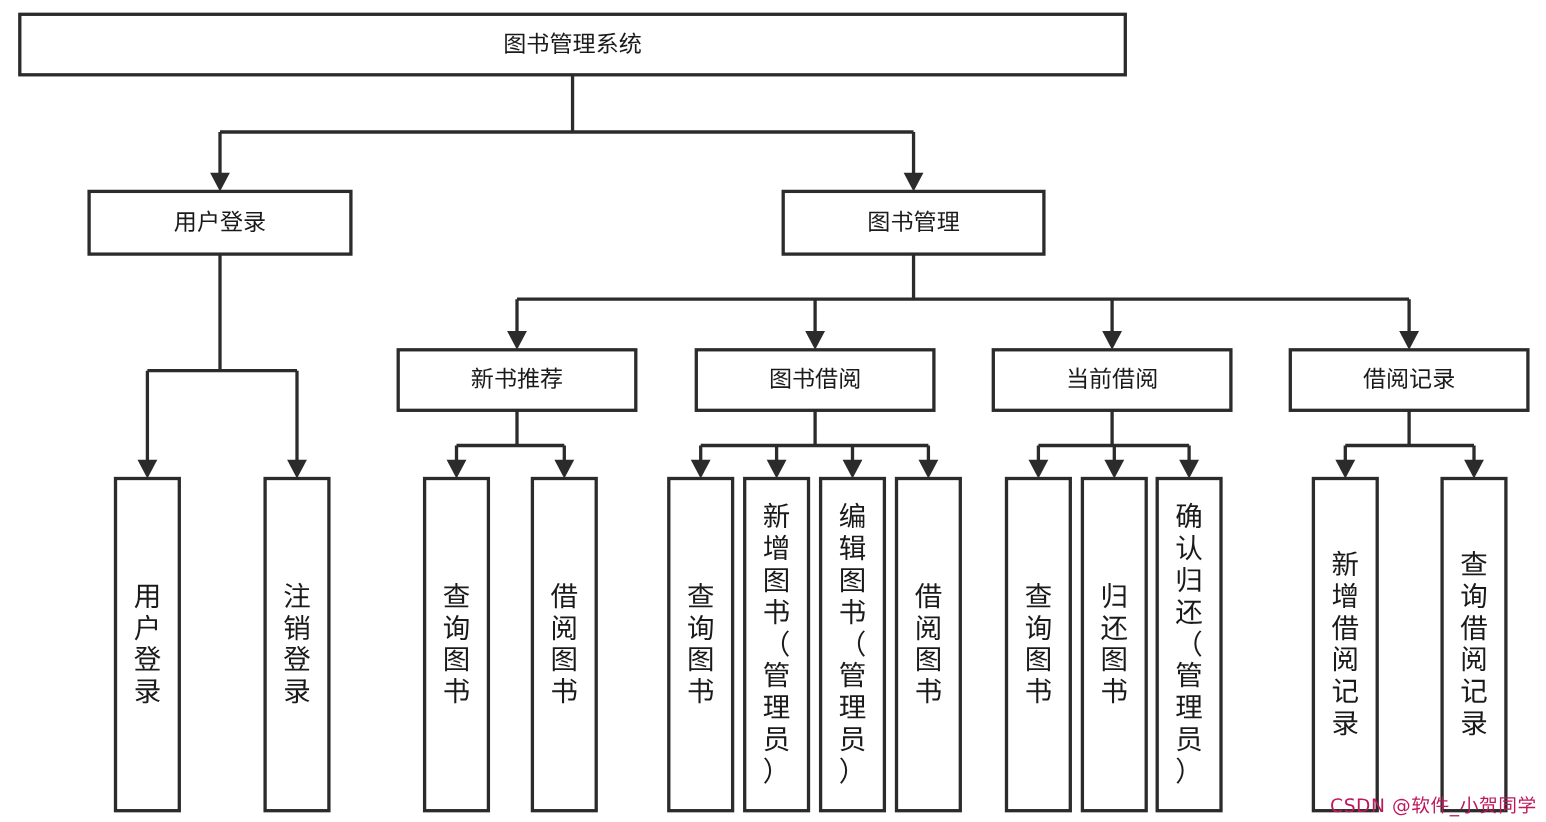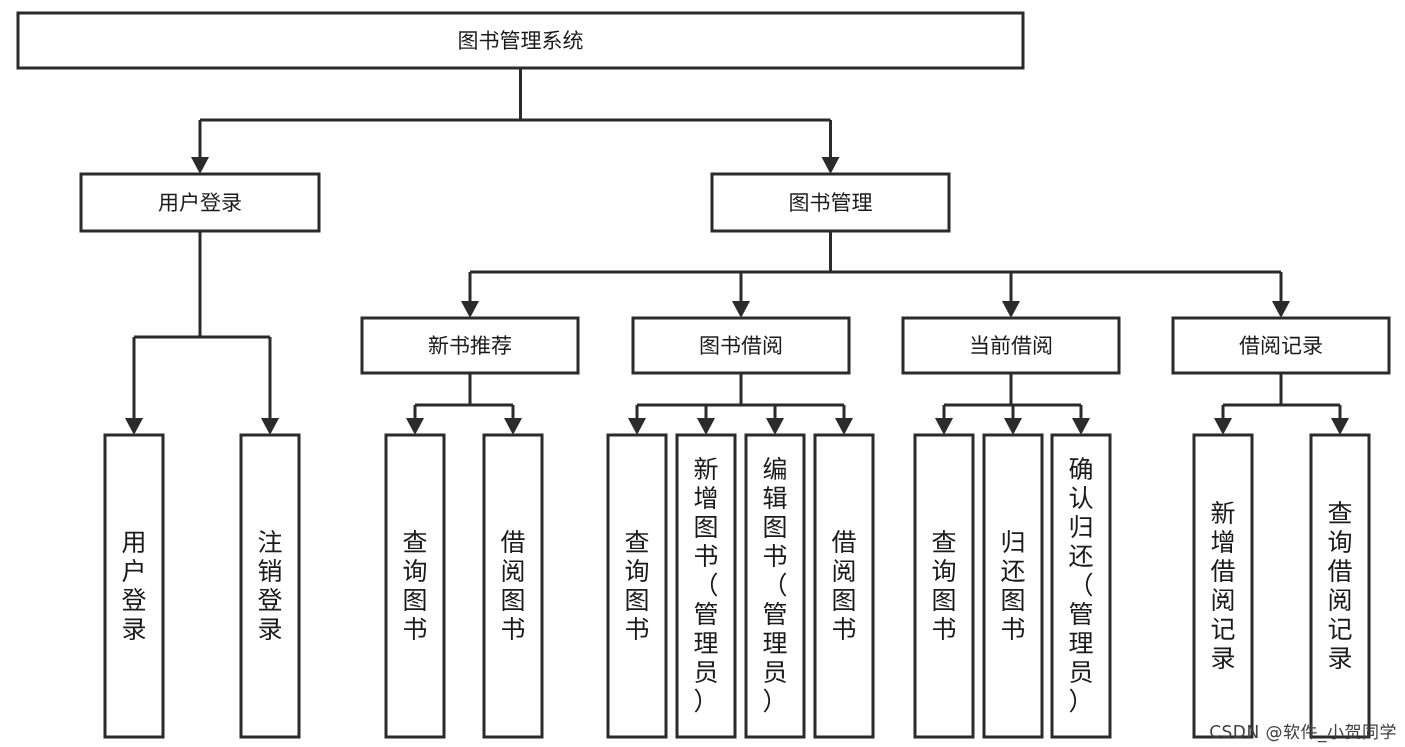--- a/index.html
+++ b/index.html
@@ -54,21 +54,21 @@
   .arrow-head {
     fill: #2b2b2b;
     stroke: none;
   }
   .watermark {
     position: absolute;
     right: 8px;
     bottom: 4px;
     font-family: "DejaVu Sans", "Liberation Sans", sans-serif;
     font-size: 17px;
-    color: #404040;
+    color: #be185d;
     white-space: nowrap;
     letter-spacing: 0.5px;
     user-select: none;
   }
 </style>
 </head>
 <body>
 
 <div id="diagram-root">
   <svg class="diagram" viewBox="0 0 1405 747" xmlns="http://www.w3.org/2000/svg">

